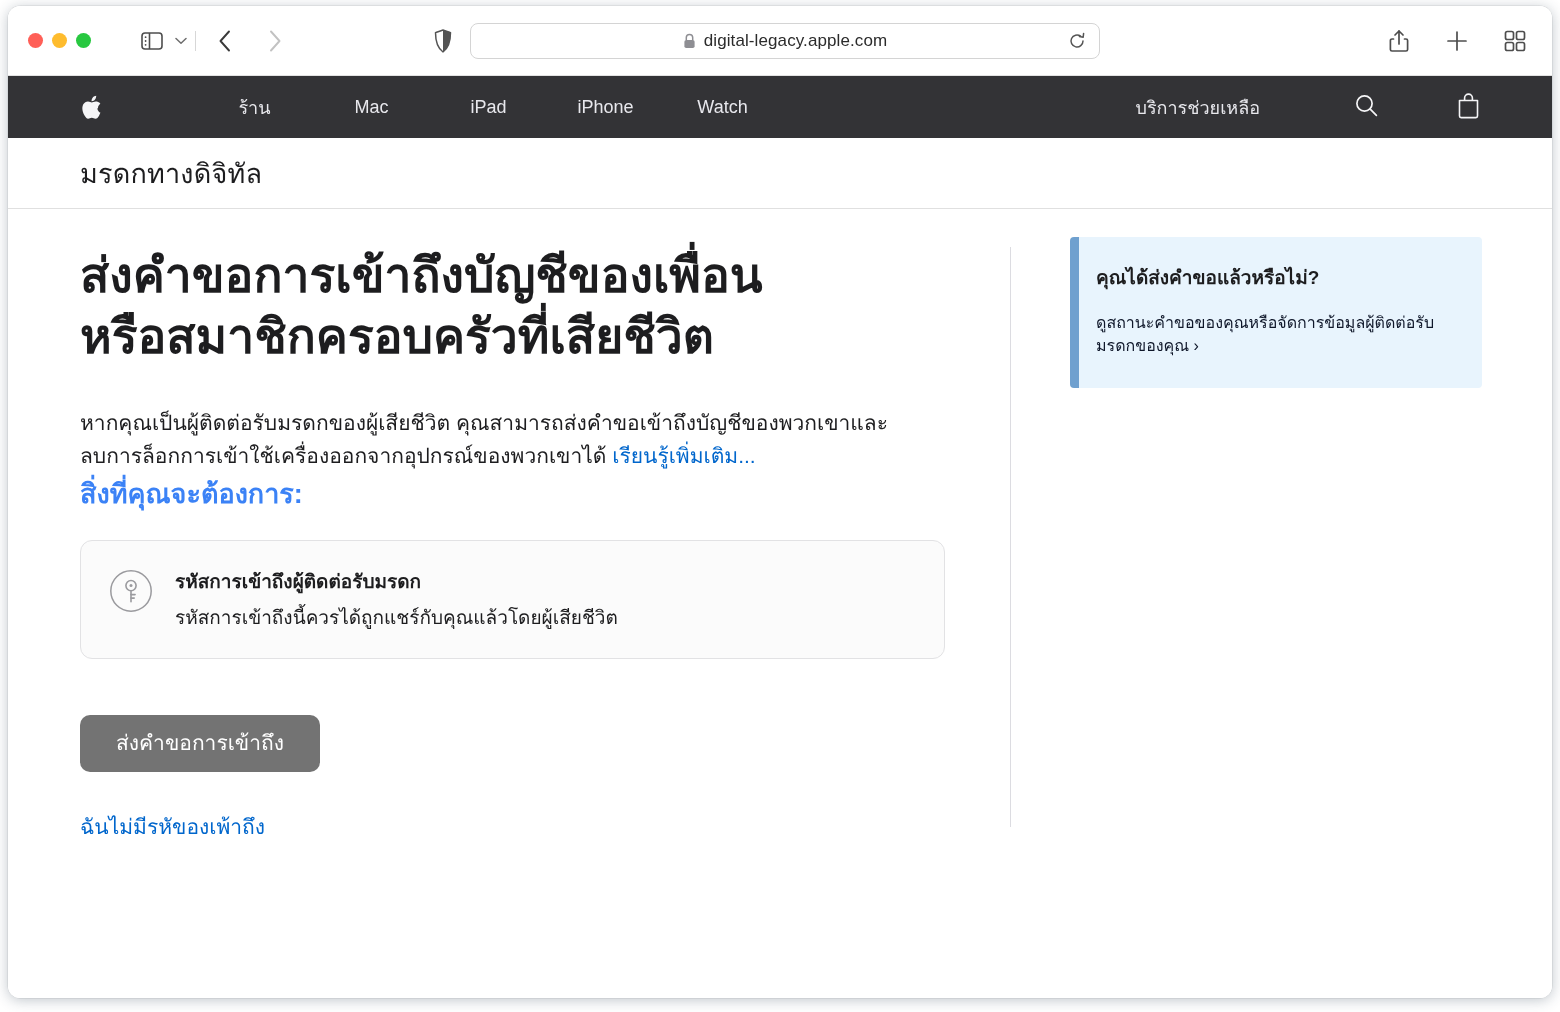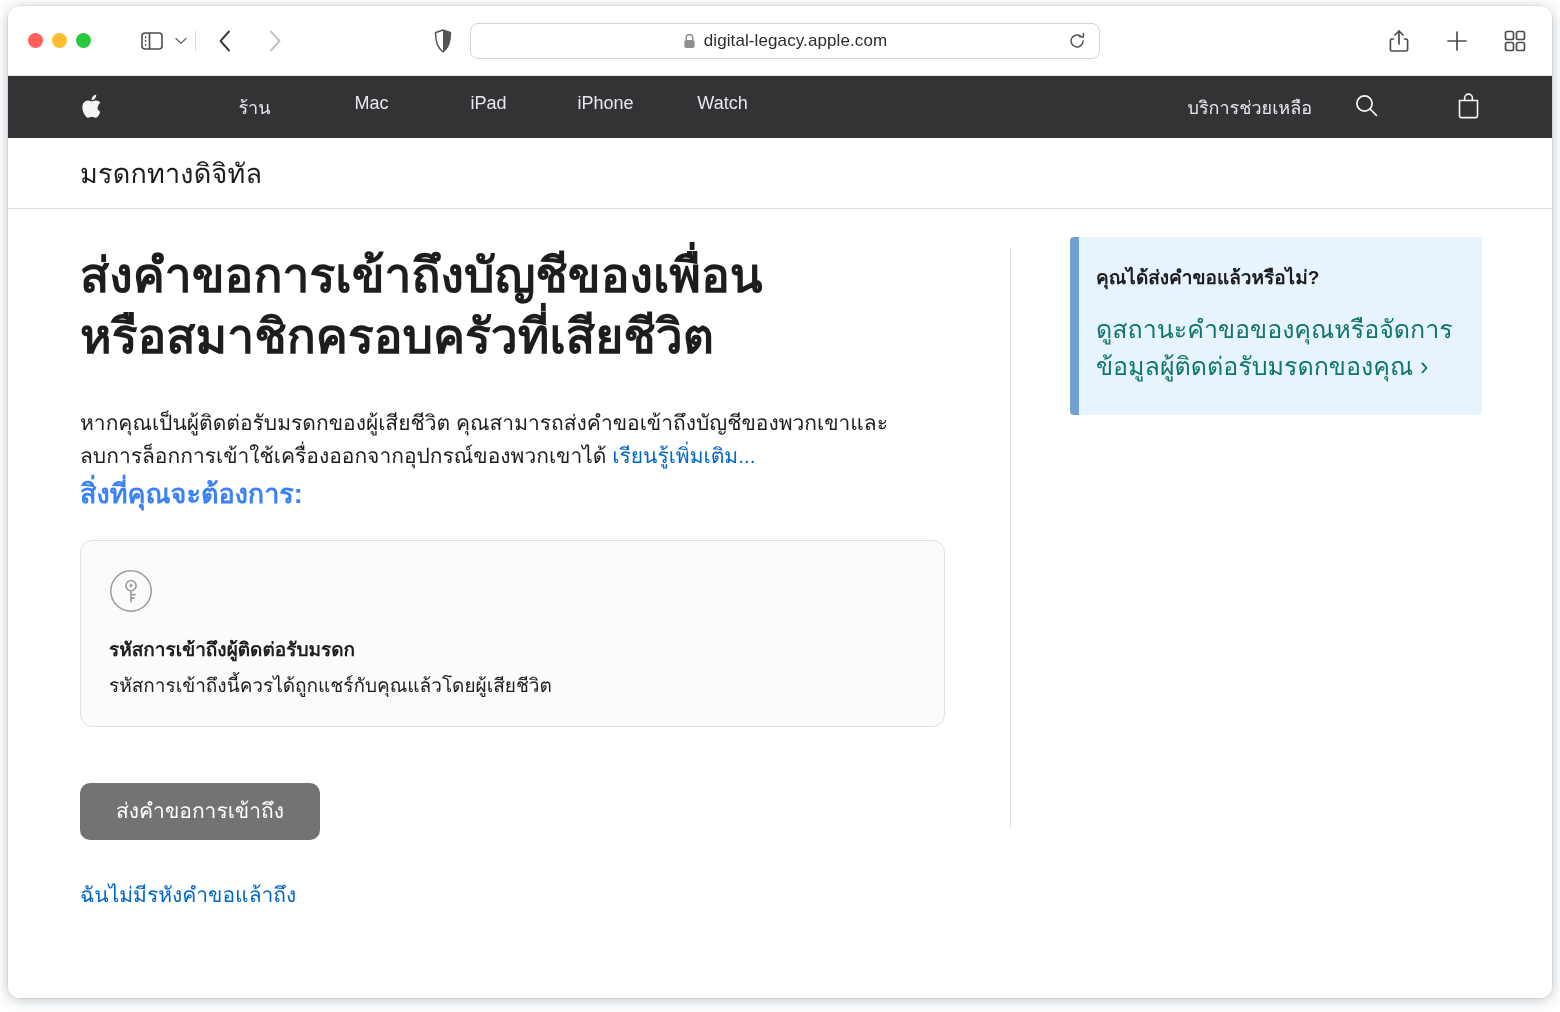--- a/index.html
+++ b/index.html
@@ -94,21 +94,21 @@
 
   
   .globalnav {
     height: 62px;
     background: #333336;
     display: flex;
     align-items: center;
     padding: 0 72px 0 72px;
     position: relative;
   }
-  .gn-left { display: flex; align-items: flex-start; }
+  .gn-left { display: flex; align-items: center; }
   .gn-item {
     color: #e8e8ed;
     font-size: 18px;
     white-space: nowrap;
     padding: 0 4px;
   }
   .gn-spacer { flex: 1; }
   .gn-right { display: flex; align-items: center; }
   .apple-logo-cell { width: 116px; display: flex; justify-content: flex-start; }
   .nav-slot { width: 117px; display: flex; justify-content: center; }
@@ -179,21 +179,20 @@
   .info-card {
     margin-top: 25px;
     width: 865px;
     border: 1px solid #e2e2e4;
     border-radius: 12px;
     background: #fbfbfb;
     padding: 26px 24px 26px 28px;
     display: flex;
     gap: 22px;
     align-items: flex-start;
-    flex-direction: column;
   }
   .key-badge {
     flex: 0 0 auto;
     width: 44px; height: 44px;
     margin-top: 2px;
   }
   .card-body { padding-top: 1px; }
   .card-title {
     font-size: 19px;
     font-weight: bold;
@@ -251,22 +250,22 @@
   }
   .callout-title {
     font-size: 19px;
     font-weight: bold;
     color: #1d1d1f;
     line-height: 1.4;
   }
   .callout-link {
     display: block;
     margin-top: 19px;
-    font-size: 25px;
-    color: #0f766e;
+    font-size: 16px;
+    color: #0f172a;
     text-decoration: none;
     line-height: 1.48;
   }
 </style>
 </head>
 <body>
 
 <div class="window">
 
   <div class="toolbar">
@@ -377,21 +376,21 @@
         <span class="gn-item">iPhone</span>
       </div>
       <div class="nav-slot">
         <span class="gn-item">Watch</span>
       </div>
     </div>
 
     <div class="gn-spacer"></div>
 
     <div class="gn-right">
-      <div style="margin-right:38px;">
+      <div style="margin-right:90px;">
         <span class="gn-item">บริการช่วยเหลือ</span>
       </div>
       <div style="margin-right:78px;">
         <svg width="25" height="25" viewBox="0 0 25 25">
           <circle cx="10.5" cy="10.5" r="7.6" fill="none" stroke="#f5f5f7" stroke-width="1.7"></circle>
           <line x1="16.2" y1="16.2" x2="22.4" y2="22.4" stroke="#f5f5f7" stroke-width="1.7" stroke-linecap="round"></line>
         </svg>
       </div>
       <div>
         <svg width="23" height="27" viewBox="0 0 23 27">
@@ -432,21 +431,21 @@
           </svg>
         </div>
         <div class="card-body">
           <div class="card-title">รหัสการเข้าถึงผู้ติดต่อรับมรดก</div>
           <div class="card-desc">รหัสการเข้าถึงนี้ควรได้ถูกแชร์กับคุณแล้วโดยผู้เสียชีวิต</div>
         </div>
       </div>
 
       <button class="primary-btn">ส่งคำขอการเข้าถึง</button>
 
-      <a class="secondary-link" href="#">ฉันไม่มีรหังคำขอแล้าถึง</a>
+      <a class="secondary-link" href="#">ฉันไม่มีรหัของเพ้าถึง</a>
     </div>
 
     <div class="side-col">
       <div class="callout">
         <div class="callout-title">คุณได้ส่งคำขอแล้วหรือไม่?</div>
         <a class="callout-link" href="#">ดูสถานะคำขอของคุณหรือจัดการข้อมูลผู้ติดต่อรับมรดกของคุณ ›</a>
       </div>
     </div>
 
   </div>

